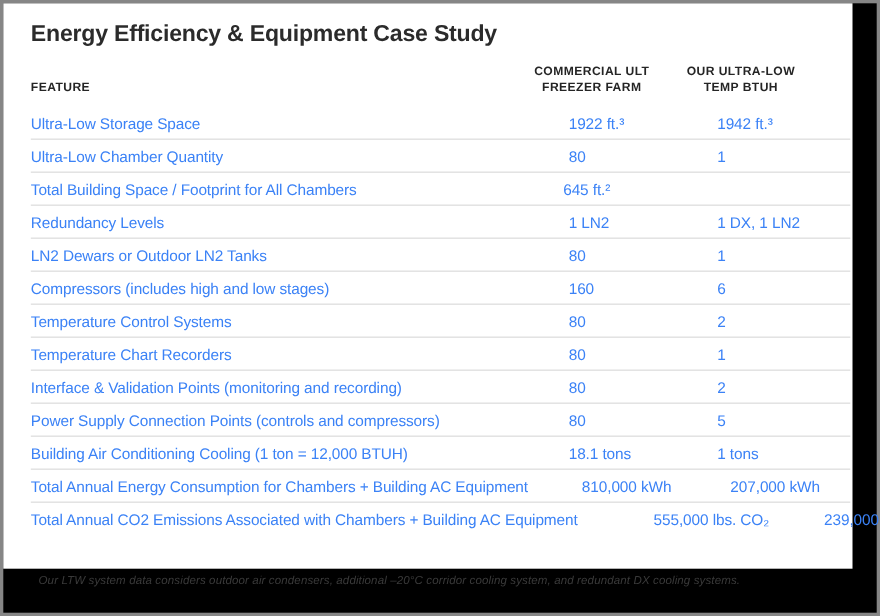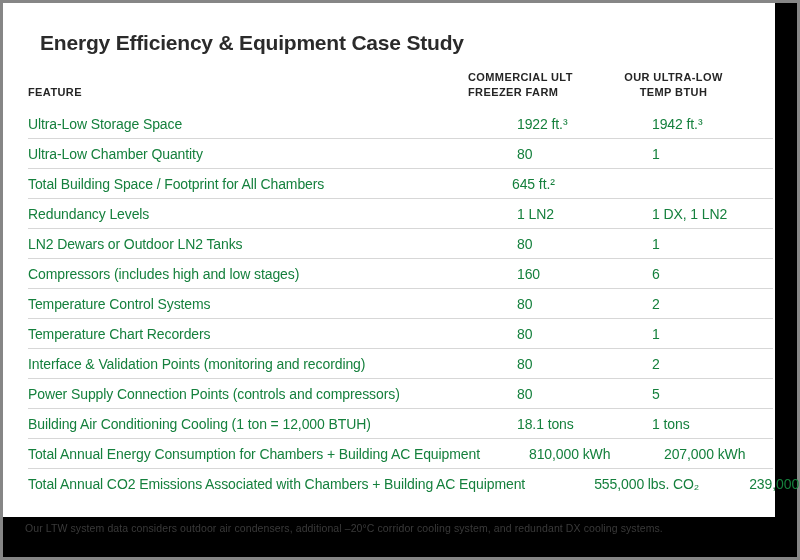--- a/index.html
+++ b/index.html
@@ -22,21 +22,21 @@
     position: absolute;
     left: 0;
     top: 0;
     width: 772px;
     height: 514px;
     background: #ffffff;
     box-sizing: border-box;
     padding: 15px 2px 0 25px;
   }
   .title {
-    margin: 12px;
+    margin: 0;
     font-size: 21px;
     line-height: 26px;
     font-weight: 700;
     color: #2b2b2b;
     letter-spacing: -0.2px;
   }
   .table {
     margin-top: 14px;
     width: 745px;
   }
@@ -47,47 +47,48 @@
     padding-bottom: 9px;
   }
   .th {
     font-size: 11px;
     line-height: 15px;
     font-weight: 700;
     color: #252525;
     letter-spacing: 0.4px;
     white-space: pre-line;
   }
-  .th.c2 { }
+  .th.c2 { text-align: center; }
   .th.c3 { text-align: center; padding-right: 34px; }
   .trow {
     display: grid;
     grid-template-columns: 1fr 140px 165px;
     align-items: center;
     height: 30px;
     box-sizing: border-box;
     border-bottom: 1px solid #d7d7d7;
   }
   .trow:last-child { border-bottom: none; gap: 20px; }
   .td {
     font-size: 14px;
-    color: #15803d;
+    color: #3b82f6;
     letter-spacing: -0.1px;
     white-space: nowrap;
   }
   .td.c2 { padding-left: 49px; }
   .td.c3 { padding-left: 44px; }
   .footnote {
     position: absolute;
-    left: 22px;
+    left: 32px;
     top: 519px;
     font-size: 10.5px;
     letter-spacing: 0.1px;
     color: #3a3a3a;
     white-space: nowrap;
+    font-style: italic;
   }
 </style>
 </head>
 <body>
 
 <div class="frame">
   <div class="card">
     <h1 class="title">Energy Efficiency &amp; Equipment Case Study</h1>
 
     <div class="table">

